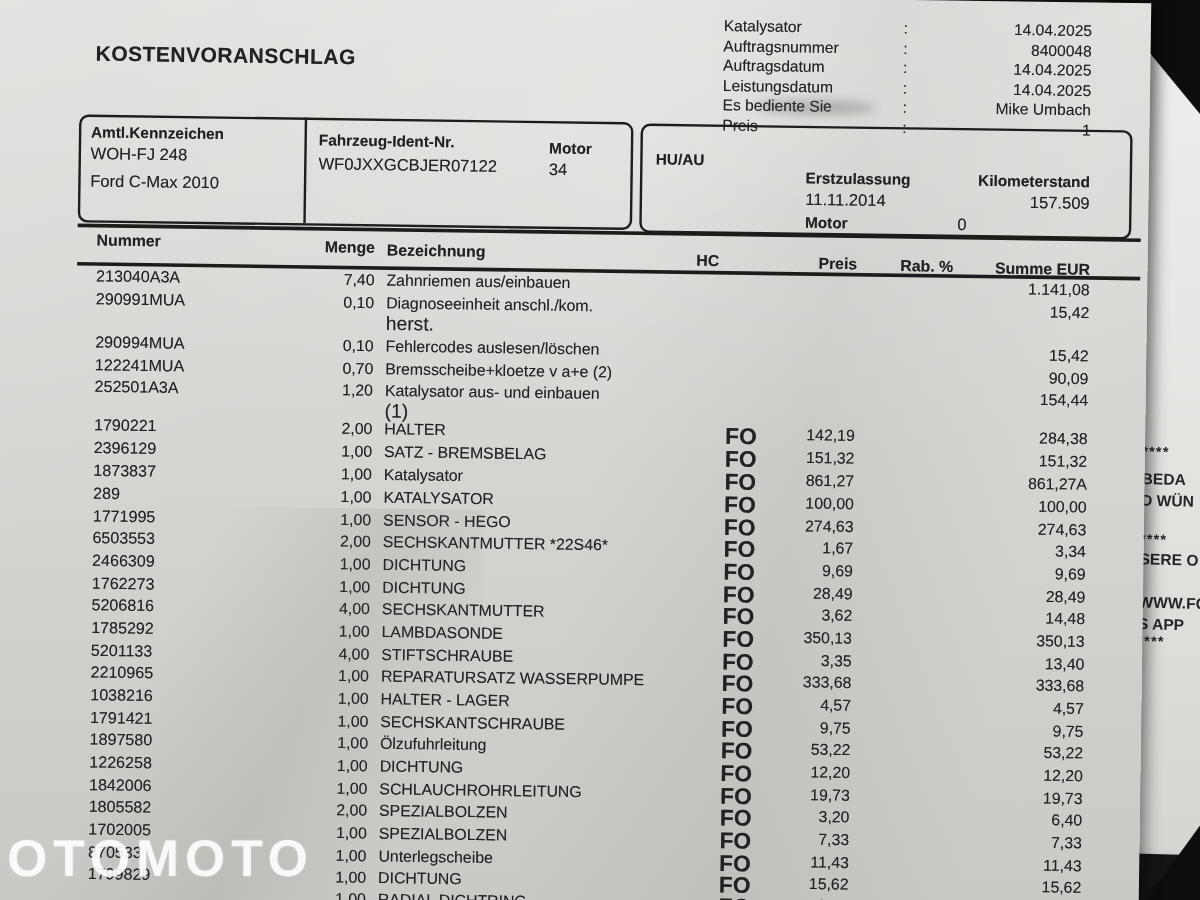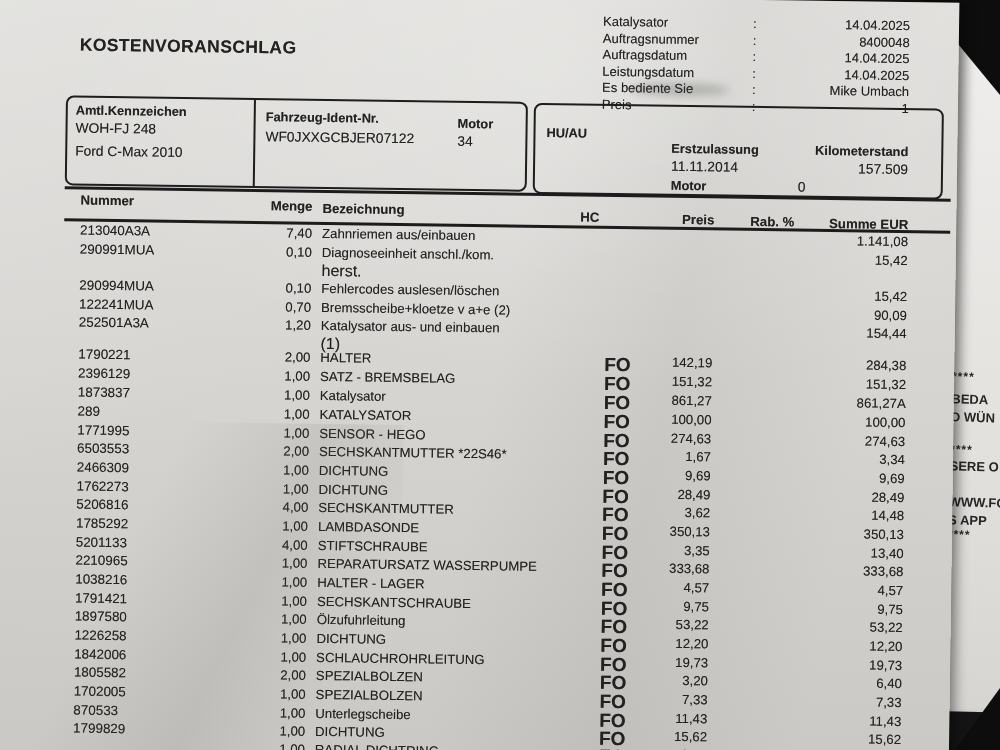--- a/index.html
+++ b/index.html
@@ -388,14 +388,15 @@
             <span class="rb">RADIAL DICHTRING -</span>
             <span class="rh">FO</span>
             <span class="rp">10,97</span>
             <span class="rs">10,97</span>
           </div>
         </div>
 
     </div>
   </div>
 
+  <div id="watermark">OTOMOTO</div>
 
 </div>
 
 </body></html>

